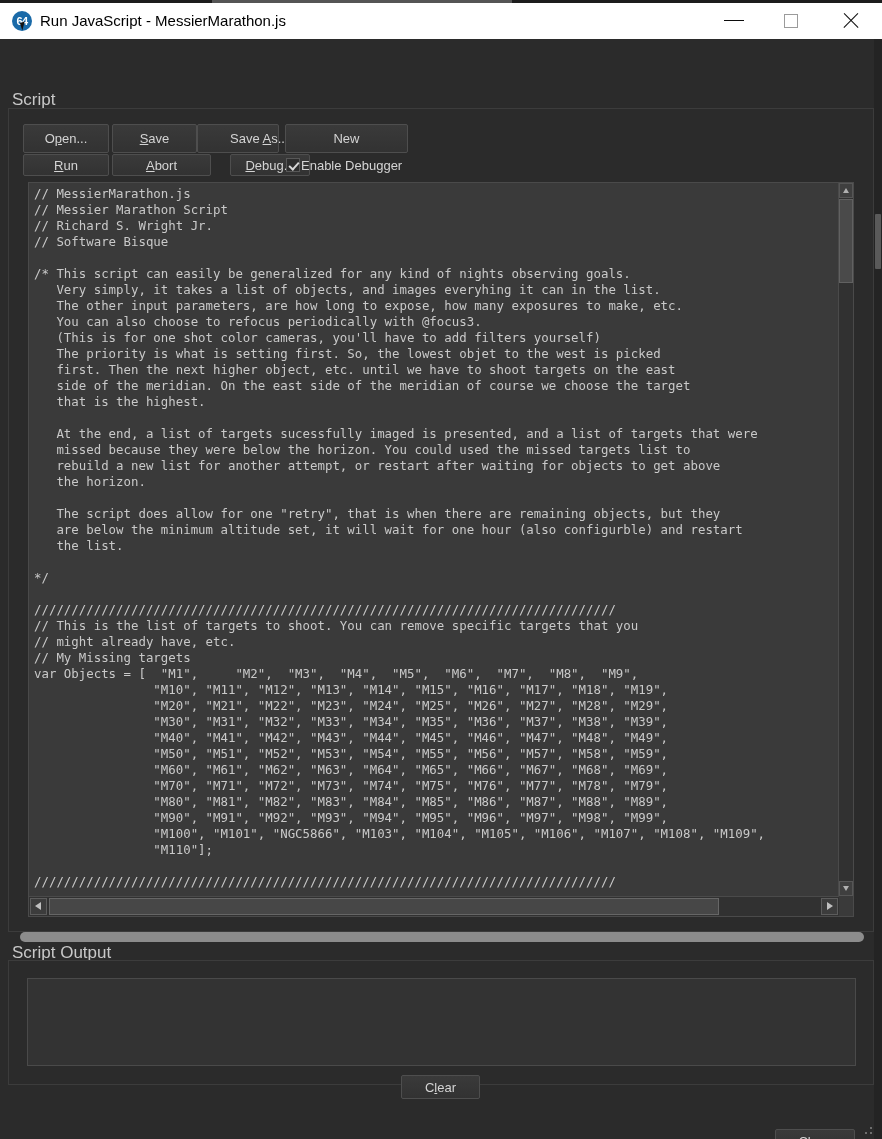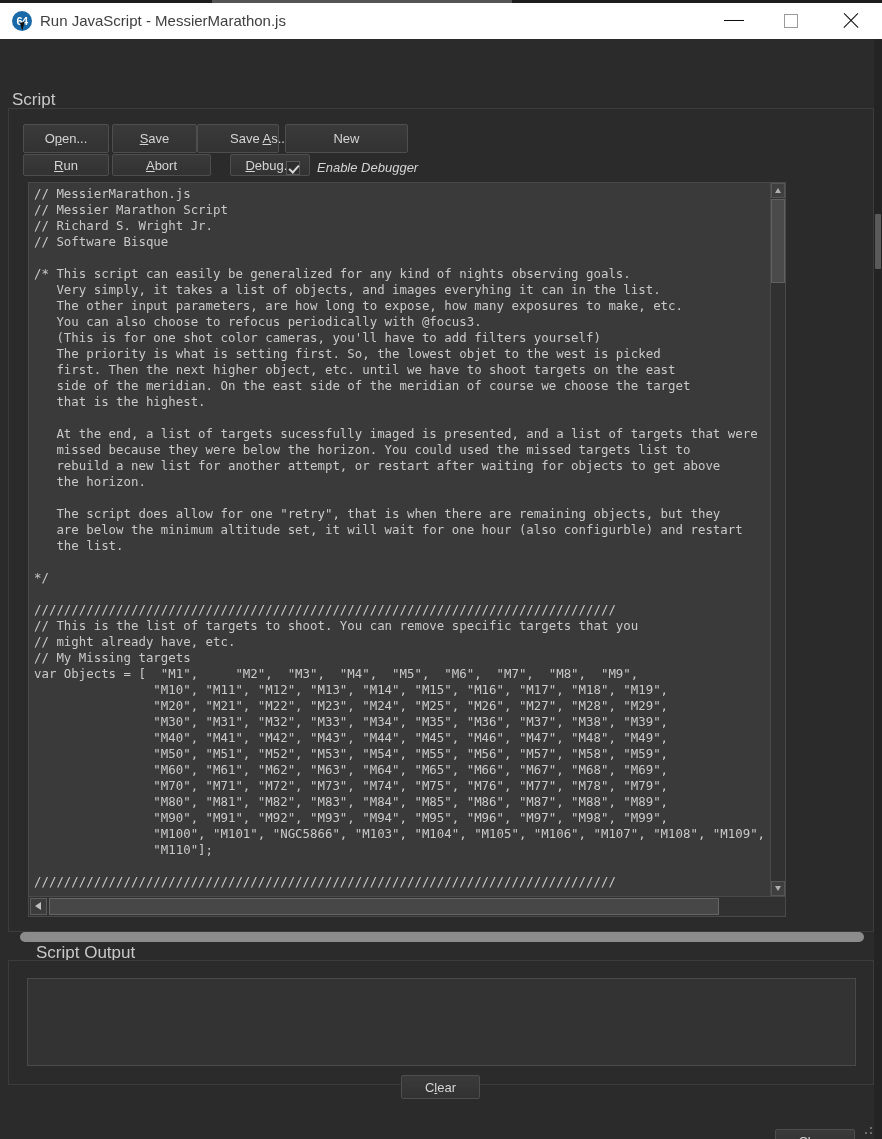--- a/index.html
+++ b/index.html
@@ -71,21 +71,21 @@
     border-left: 5px solid #111;
     border-bottom: 8px solid transparent;
     transform: rotate(-18deg);
   }
   .titlebar-text {
     position: absolute;
     left: 40px; top: 0;
     height: 36px;
     line-height: 36px;
     font-size: 15px;
-    color: #404040;
+    color: #000000;
     white-space: nowrap;
   }
   .winbtn {
     position: absolute;
     top: 0;
     width: 46px; height: 35px;
     cursor: default;
   }
   .winbtn-min { left: 711px; }
   .winbtn-max { left: 769px; }
@@ -126,21 +126,21 @@
   }
 
   
   .group-label {
     position: absolute;
     font-size: 17px;
     color: #c8c8c8;
     white-space: nowrap;
   }
   .label-script { left: 12px; top: 51px; }
-  .label-output { left: 12px; top: 904px; margin-left: 24px; }
+  .label-output { left: 12px; top: 904px; }
 
   .groupbox {
     position: absolute;
     border: 1px solid #3c3c3c;
     box-sizing: border-box;
     background: #2b2b2b;
   }
   .box-script { left: 8px; top: 69px; width: 866px; height: 824px; }
   .box-output { left: 8px; top: 921px; width: 866px; height: 125px; }
 
@@ -168,24 +168,23 @@
   .btn-abort { left: 112px; width: 99px; }
   .btn-debug { left: 197px; width: 80px; margin-left: 33px; }
   .btn span.acc { text-decoration: underline; }
 
   
   .chk-wrap {
     position: absolute;
     left: 286px; top: 116px;
     height: 20px;
     display: flex;
-    align-items: flex-end;
-    gap: 17px;
+    align-items: center;
+    gap: 1px;
     cursor: default;
-    font-style: italic;
   }
   .chk-box {
     width: 14px; height: 14px;
     background: #2e2e2e;
     border: 1px solid #585858;
     box-sizing: border-box;
     position: relative;
   }
   .chk-box::after {
     content: "";
@@ -199,21 +198,21 @@
   .chk-label {
     font-size: 13px;
     color: #d4d4d4;
     white-space: nowrap;
   }
 
   
   .editor-frame {
     position: absolute;
     left: 28px; top: 143px;
-    width: 758px; height: 735px;
+    width: 826px; height: 735px;
     border: 1px solid #4a4a4a;
     box-sizing: border-box;
     background: #3a3a3a;
     overflow: hidden;
   }
   .code-area {
     position: absolute;
     left: 0; top: 0;
     width: 810px; height: 713px;
     background: #3a3a3a;

